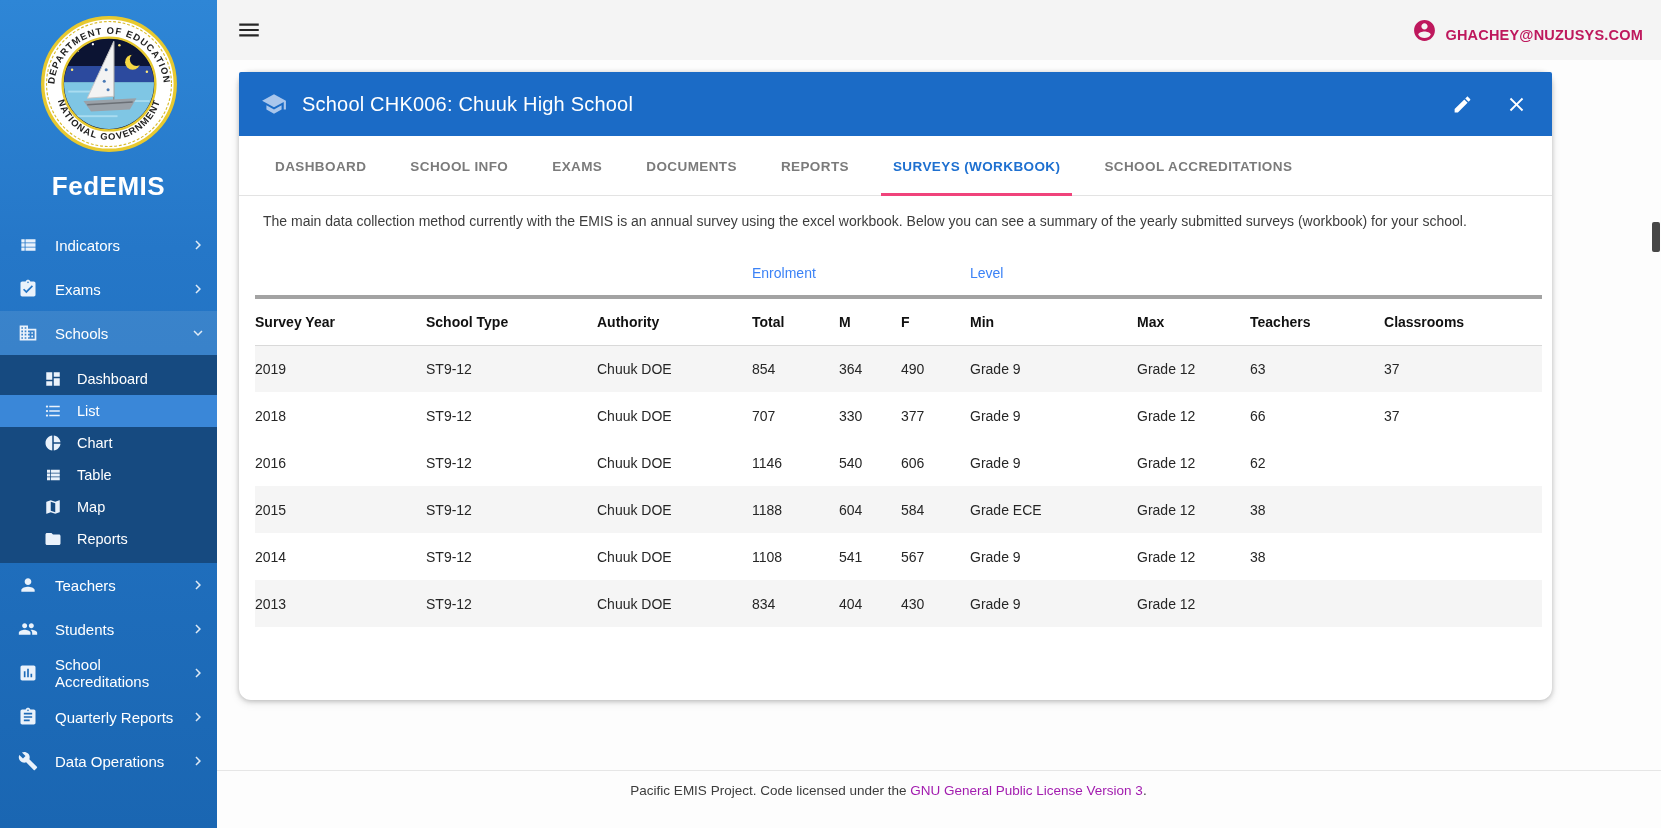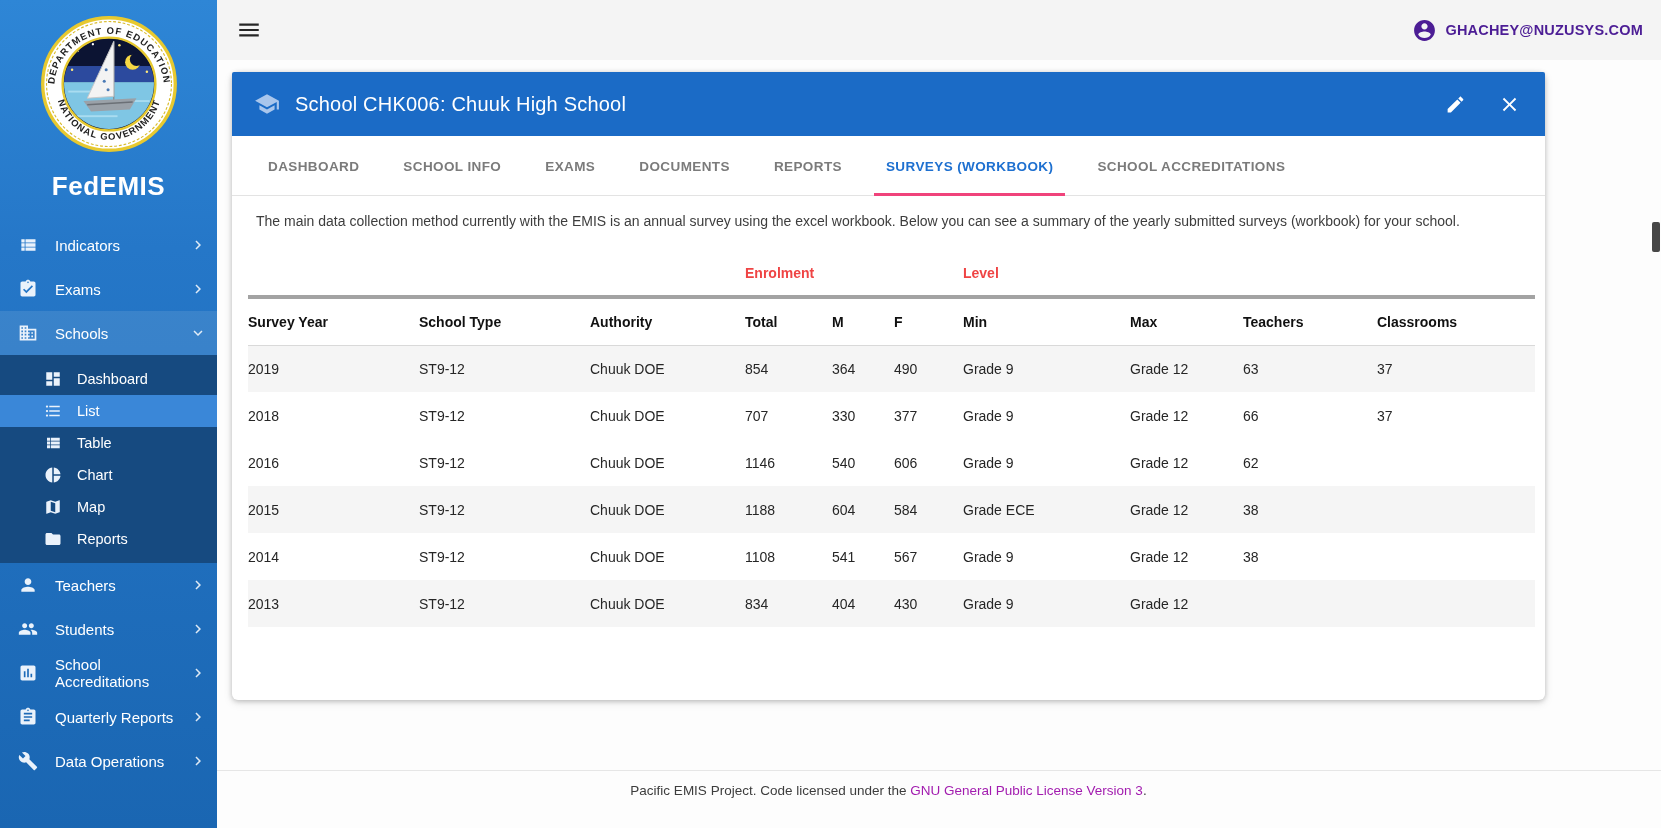--- a/index.html
+++ b/index.html
@@ -20,46 +20,46 @@
   .chev { margin-left:auto; color:rgba(255,255,255,.85); display:flex; }
   .submenu { background:#164a80; padding:8px 0; }
   .sub-item { height:32px; display:flex; align-items:center; padding-left:44px; font-size:14.5px; cursor:pointer; }
   .sub-item.active { background:#3a87d8; }
   .sub-item .s-icon { width:18px; height:18px; margin-right:15px; }
 
   
   .topbar { position:absolute; left:217px; right:0; top:0; height:60px; background:#f4f4f4;
     display:flex; align-items:center; padding:0 18px 0 19px; z-index:4; }
   .hamburger { color:#262626; cursor:pointer; display:flex; }
-  .user-menu { margin-left:auto; display:flex; align-items:center; gap:8px; cursor:pointer; color:#4c1d95; }
+  .user-menu { margin-left:auto; display:flex; align-items:flex-end; gap:8px; cursor:pointer; color:#be185d; }
   .user-email { font-size:14.5px; font-weight:bold; letter-spacing:.2px; }
 
   
   .main { position:absolute; left:217px; top:60px; right:0; bottom:0; background:#fdfdfd; }
-  .card { position:absolute; left:15px; top:12px; width:1313px; height:628px; background:#fff;
-    border-radius:6px; box-shadow:0 1px 5px rgba(0,0,0,.22), 0 3px 10px rgba(0,0,0,.10); }
+  .card { position:absolute; left:22px; top:12px; width:1313px; height:628px; background:#fff;
+    border-radius:12px; box-shadow:0 1px 5px rgba(0,0,0,.22), 0 3px 10px rgba(0,0,0,.10); }
   .card-header { height:64px; background:#1b6bc6; border-radius:2px 2px 0 0;
     display:flex; align-items:center; padding:0 24px 0 22px; color:#fff; }
   .cap-icon { color:#a9c6ec; margin-right:15px; display:flex; }
   .card-title { font-size:20px; font-weight:normal; letter-spacing:.2px; }
   .header-actions { margin-left:auto; display:flex; align-items:center; gap:32px; }
   .h-btn { color:#fff; cursor:pointer; display:flex; }
 
   .tabbar { height:60px; border-bottom:1px solid #e3e3e3; display:flex; align-items:center; padding-left:14px; }
   .tab { padding:0 22px; height:60px; line-height:62px; font-size:13.5px; font-weight:bold;
     color:#7b7b7b; letter-spacing:.4px; position:relative; cursor:pointer; white-space:nowrap; }
   .tab.active { color:#1e70d0; }
   .tab.active::after { content:""; position:absolute; left:10px; right:10px; bottom:0; height:3px; background:#f0437b; }
 
   .desc { padding:17px 24px 0; font-size:14px; color:#3d3d3d; }
 
   .table-wrap { margin:22px 10px 0 16px; }
   table { width:100%; border-collapse:collapse; table-layout:fixed; font-size:14px; color:#262626; }
   th, td { text-align:left; vertical-align:middle; overflow:hidden; white-space:nowrap; }
-  tr.group-row th { height:46px; font-weight:bold; color:#ef4444; }
+  tr.group-row th { height:46px; font-weight:normal; color:#3b82f6; }
   tr.head-row th { height:48px; font-weight:bold; color:#111;
     border-top:4px solid #a3a3a3; border-bottom:1px solid #d9d9d9; }
   tbody td { height:47px; }
   tbody tr.striped { background:#f5f5f5; }
 
   
   .footer-divider { position:absolute; left:0; right:0; top:710px; border-top:1px solid #e6e6e6; }
   .footer { position:absolute; left:15px; width:1313px; top:723px; text-align:center;
     font-size:13.5px; color:#3d3d3d; }
   .footer a { color:#a21caf; text-decoration:none; cursor:pointer; }
@@ -166,32 +166,32 @@
           <span class="s-icon">
             <svg viewBox="0 0 24 24" width="18" height="18" fill="currentColor">
               <path d="M4 10.5c-.83 0-1.5.67-1.5 1.5s.67 1.5 1.5 1.5 1.5-.67 1.5-1.5-.67-1.5-1.5-1.5zm0-6c-.83 0-1.5.67-1.5 1.5S3.17 7.5 4 7.5 5.5 6.83 5.5 6 4.83 4.5 4 4.5zm0 12c-.83 0-1.5.68-1.5 1.5s.68 1.5 1.5 1.5 1.5-.68 1.5-1.5-.67-1.5-1.5-1.5zM7 19h14v-2H7v2zm0-6h14v-2H7v2zm0-8v2h14V5H7z"></path>
             </svg>
           </span>
           <span>List</span>
         </div>
         <div class="sub-item">
           <span class="s-icon">
             <svg viewBox="0 0 24 24" width="18" height="18" fill="currentColor">
+              <path d="M11 2v20c-5.07-.5-9-4.79-9-10s3.93-9.5 9-10zm2.03 0v8.99H22c-.47-4.74-4.24-8.52-8.97-8.99zm0 11.01V22c4.74-.47 8.5-4.25 8.97-8.99h-8.97z"></path>
+            </svg>
+          </span>
+          <span>Chart</span>
+        </div>
+        <div class="sub-item">
+          <span class="s-icon">
+            <svg viewBox="0 0 24 24" width="18" height="18" fill="currentColor">
               <path d="M4 14h4v-4H4v4zm0 5h4v-4H4v4zM4 9h4V5H4v4zm5 5h12v-4H9v4zm0 5h12v-4H9v4zM9 5v4h12V5H9z"></path>
             </svg>
           </span>
           <span>Table</span>
-        </div>
-        <div class="sub-item">
-          <span class="s-icon">
-            <svg viewBox="0 0 24 24" width="18" height="18" fill="currentColor">
-              <path d="M11 2v20c-5.07-.5-9-4.79-9-10s3.93-9.5 9-10zm2.03 0v8.99H22c-.47-4.74-4.24-8.52-8.97-8.99zm0 11.01V22c4.74-.47 8.5-4.25 8.97-8.99h-8.97z"></path>
-            </svg>
-          </span>
-          <span>Chart</span>
         </div>
         <div class="sub-item">
           <span class="s-icon">
             <svg viewBox="0 0 24 24" width="18" height="18" fill="currentColor">
               <path d="M20.5 3l-.16.03L15 5.1 9 3 3.36 4.9c-.21.07-.36.25-.36.48V20.5c0 .28.22.5.5.5l.16-.03L9 18.9l6 2.1 5.64-1.9c.21-.07.36-.25.36-.48V3.5c0-.28-.22-.5-.5-.5zM15 19l-6-2.11V5l6 2.11V19z"></path>
             </svg>
           </span>
           <span>Map</span>
         </div>
         <div class="sub-item">

